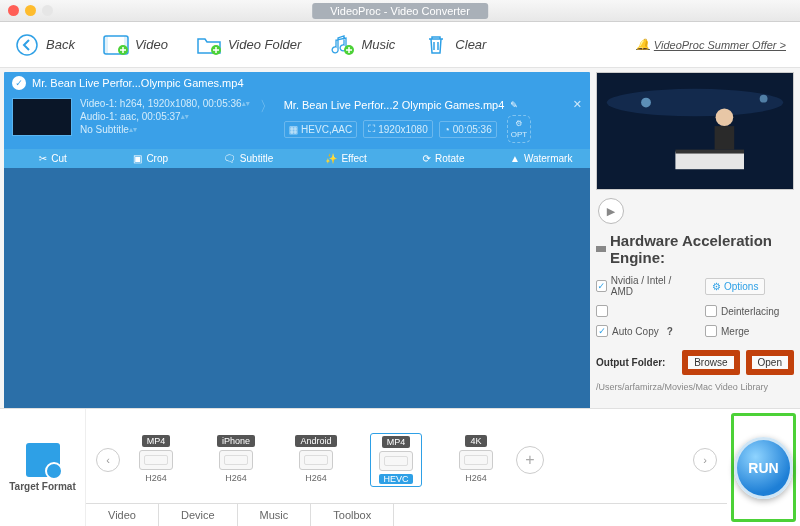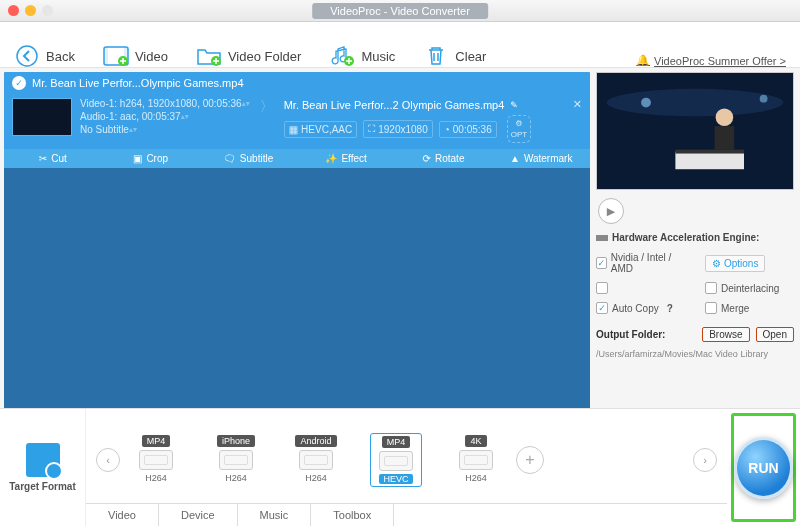--- a/index.html
+++ b/index.html
@@ -2,21 +2,21 @@
 <html><head>
 <meta charset="utf-8">
 <style>
 * { margin:0; padding:0; box-sizing:border-box; font-family:-apple-system,Helvetica,Arial,sans-serif; }
 body { width:800px; height:526px; background:#f5f5f5; overflow:hidden; font-size:11px; color:#333; }
 .titlebar { height:22px; background:linear-gradient(#f7f7f7,#e8e8e8); display:flex; align-items:center; position:relative; border-bottom:1px solid #d0d0d0; }
 .traffic { display:flex; gap:6px; margin-left:8px; }
 .traffic span { width:11px; height:11px; border-radius:50%; }
 .tl-close{background:#ff5f57}.tl-min{background:#febc2e}.tl-max{background:#e6e6e6}
 .title-chip { position:absolute; left:50%; transform:translateX(-50%); background:#a9b0b8; color:#fff; font-size:11px; padding:2px 18px; border-radius:3px; }
-.toolbar { height:46px; background:#fff; display:flex; align-items:flex-end; padding:0 14px; gap:28px; border-bottom:1px solid #e3e3e3; }
+.toolbar { height:46px; background:#fff; display:flex; align-items:center; padding:0 14px; gap:28px; border-bottom:1px solid #e3e3e3;font-style:italic; }
 .tb-item { display:flex; align-items:center; gap:6px; cursor:pointer; font-size:13px; color:#444; }
 .tb-icon { width:26px; height:22px; display:flex; align-items:center; justify-content:center; color:#2ea0e6; }
 .offer { margin-left:auto; display:flex; align-items:center; gap:4px; color:#555; text-decoration:underline; font-size:11px; }
 .bell{color:#f39c12}
 .main { display:flex; height:340px; }
 .left { flex:1; padding:4px 0 0 4px; }
 .queue { background:#2b6fa8; height:340px; border-radius:2px; overflow:hidden; }
 .item-card { background:#3aa0e8; }
 .item-head { display:flex; align-items:center; padding:4px 8px; font-size:11px; color:#fff; gap:6px; background:#3aa0e8; }
 .item-head .check{width:14px;height:14px;border-radius:50%;background:#fff;color:#3aa0e8;display:flex;align-items:center;justify-content:center;font-size:9px}
@@ -32,29 +32,29 @@
 .out-row { display:flex; gap:6px; align-items:center; color:#d3ecfb; font-size:10px; }
 .out-chip{display:flex;align-items:center;gap:3px;padding:2px 4px;border:1px solid #6bb8ee;border-radius:2px}
 .codec-badge{display:flex;flex-direction:column;align-items:center;gap:2px;color:#d3ecfb;font-size:8px;border:1px dashed #7fc3f0;padding:3px;border-radius:6px;margin-left:4px}
 .close-x{color:#cfe9fb;margin-left:auto;font-size:11px}
 .edit-strip { display:flex; background:#49ade9; padding:4px 0; }
 .edit-btn { flex:1; display:flex; align-items:center; justify-content:center; gap:4px; color:#fff; font-size:10px; cursor:pointer; }
 .right { width:210px; padding:4px 6px 0 6px; display:flex; flex-direction:column; gap:6px; }
 .preview { width:100%; height:118px; background:#091426; position:relative; border:1px solid #ccc;}
 .preview svg{width:100%;height:100%}
 .play-btn { width:26px; height:26px; border-radius:50%; border:1px solid #bbb; background:#fff; display:flex; align-items:center; justify-content:center; color:#888; cursor:pointer; margin:2px 0 2px 2px;}
-.hw-label{font-size:10px;color:#444;display:flex;align-items:center;gap:4px;font-weight:bold}
+.hw-label{font-size:15px;color:#444;display:flex;align-items:center;gap:4px;font-weight:bold}
 .hw-chip{width:12px;height:6px;background:#888;display:inline-block}
 .cb-row{display:flex;align-items:center;gap:4px;font-size:10px;color:#555;padding:3px 0}
 .cb{width:12px;height:12px;border:1px solid #aaa;border-radius:2px;background:#fff;display:inline-flex;align-items:center;justify-content:center;font-size:9px;color:#2ea0e6}
 .cb.on::after{content:"✓"}
 .opts-btn{border:1px solid #ccc;background:#fafafa;padding:2px 6px;font-size:10px;border-radius:2px;display:flex;align-items:center;gap:3px;color:#2ea0e6;cursor:pointer}
 .grid2{display:grid;grid-template-columns:1fr 1fr;gap:2px 20px}
 .out-folder{display:flex;align-items:center;gap:6px;font-size:10px;margin-top:4px}
-.btn-sm{border:1px solid #c2410c;background:#fafafa;padding:1px 6px;font-size:10px;border-radius:2px;cursor:pointer}
+.btn-sm{border:6px solid #c2410c;background:#fafafa;padding:1px 6px;font-size:10px;border-radius:2px;cursor:pointer}
 .folder-path{font-size:9px;color:#888;margin-top:1px}
 .bottom { height:118px; background:#fff; border-top:1px solid #e0e0e0; display:flex; position:relative; }
 .target-fmt { width:86px; display:flex; flex-direction:column; align-items:center; justify-content:center; gap:4px; font-size:10px; font-weight:bold; color:#555; border-right:1px solid #eee; }
 .target-icon{width:34px;height:34px;background:#2ea0e6;border-radius:3px;position:relative}
 .target-icon::after{content:"";position:absolute;right:-3px;bottom:-3px;width:14px;height:14px;border-radius:50%;background:#2ea0e6;border:2px solid #fff}
 .fmt-scroll { flex:1; display:flex; flex-direction:column; }
 .fmt-row { flex:1; display:flex; align-items:center; gap:10px; padding:8px 10px 0 10px; }
 .nav-circ{width:24px;height:24px;border:1px solid #ccc;border-radius:50%;display:flex;align-items:center;justify-content:center;color:#999;cursor:pointer;font-size:11px}
 .fmt-card{width:52px;display:flex;flex-direction:column;align-items:center;gap:1px;cursor:pointer;padding:2px;border-radius:3px;font-size:9px;color:#666}
 .fmt-card .top-l{background:#555;color:#fff;padding:1px 5px;border-radius:2px;font-size:9px}

